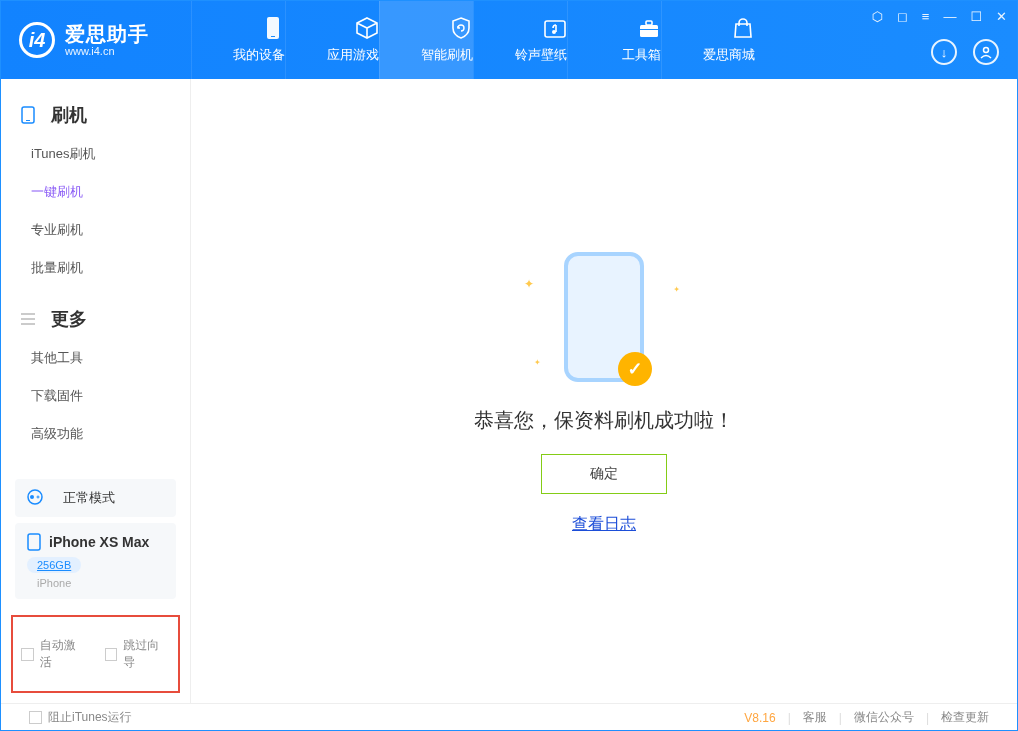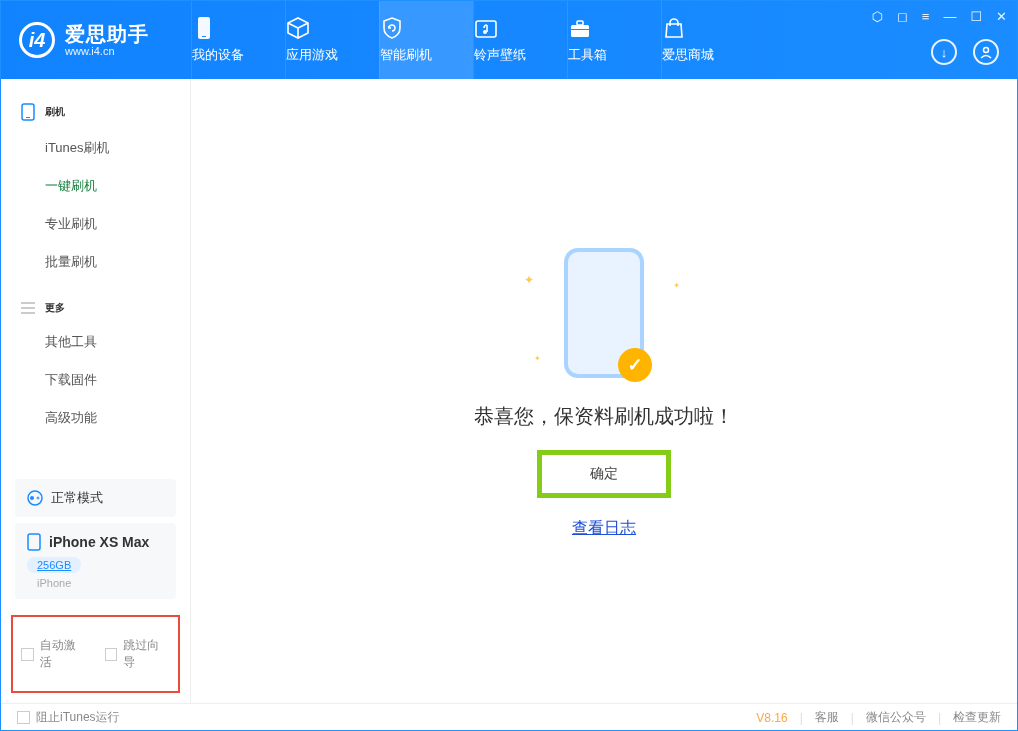--- a/index.html
+++ b/index.html
@@ -4,54 +4,54 @@
 <style>
 * { margin: 0; padding: 0; box-sizing: border-box; font-family: "Microsoft YaHei", Arial, sans-serif; }
 body { background: #fff; width: 1018px; height: 731px; overflow: hidden; border: 1px solid #1e90ff; }
 .header { height: 78px; background: linear-gradient(to right, #1283ff, #1a8cff); display: flex; align-items: center; color: #fff; position: relative; }
 .logo-area { display: flex; align-items: center; padding: 0 18px; gap: 10px; width: 190px; }
 .logo-circle { width: 36px; height: 36px; border: 3px solid #fff; border-radius: 50%; display: flex; align-items: center; justify-content: center; font-weight: bold; font-size: 20px; font-style: italic; }
 .logo-text { display: flex; flex-direction: column; line-height: 1.1; }
 .logo-title { font-size: 20px; font-weight: bold; letter-spacing: 1px; }
 .logo-sub { font-size: 11px; opacity: 0.9; }
 .tabs { display: flex; height: 100%; }
-.tab { width: 94px; display: flex; flex-direction: column; align-items: flex-start; justify-content: center; gap: 6px; cursor: pointer; font-size: 13px; border-left: 1px solid rgba(255,255,255,0.1); }
+.tab { width: 94px; display: flex; flex-direction: column; align-items: flex-end; justify-content: center; gap: 6px; cursor: pointer; font-size: 13px; border-left: 1px solid rgba(255,255,255,0.1); }
 .tab.active { background: rgba(255,255,255,0.15); }
 .tab-icon { width: 24px; height: 24px; display: flex; align-items: center; justify-content: center; }
 .window-controls { position: absolute; right: 10px; top: 8px; display: flex; gap: 14px; font-size: 13px; }
 .window-controls span { cursor: pointer; opacity: 0.9; }
 .header-actions { position: absolute; right: 18px; bottom: 14px; display: flex; gap: 16px; }
 .header-actions .circ { width: 26px; height: 26px; border: 2px solid rgba(255,255,255,0.9); border-radius: 50%; display: flex; align-items: center; justify-content: center; cursor: pointer; font-size: 13px; }
 .body-area { display: flex; height: 624px; }
 .sidebar { width: 190px; border-right: 1px solid #eee; padding-top: 16px; display: flex; flex-direction: column; }
 .side-section { margin-bottom: 12px; }
-.side-header { display: flex; align-items: center; gap: 10px; padding: 8px 20px; font-size: 10px; font-weight: bold; color: #333; }
-.side-item { padding: 10px 20px 10px 44px; font-size: 13px; color: #555; cursor: pointer; }
-.side-item.active { color: #15803d; }
+.side-header { display: flex; align-items: center; gap: 16px; padding: 8px 20px; font-size: 18px; font-weight: bold; color: #333; }
+.side-item { padding: 10px 20px 10px 30px; font-size: 13px; color: #555; cursor: pointer; }
+.side-item.active { color: #8b5cf6; }
 .side-spacer { flex: 1; }
-.status-box { margin: 6px 14px; padding: 10px 12px; background: #f6f8fa; border-radius: 4px; display: flex; align-items: center; gap: 8px; font-size: 13px; color: #333; }
+.status-box { margin: 6px 14px; padding: 10px 12px; background: #f6f8fa; border-radius: 4px; display: flex; gap: 20px; font-size: 13px; color: #333; }
 .device-box { margin: 0 14px 10px; padding: 10px 12px; background: #f6f8fa; border-radius: 4px; }
 .device-name { font-size: 14px; font-weight: bold; color: #333; display: flex; align-items: center; gap: 8px; }
 .device-capacity { display: inline-block; margin-top: 6px; padding: 2px 10px; background: #e3f0ff; color: #1a8cff; border-radius: 10px; font-size: 11px; text-decoration: underline; }
 .device-type { font-size: 11px; color: #aaa; margin-top: 4px; padding-left: 10px; }
 .red-box { margin: 6px 10px 10px; padding: 20px 8px; border: 2px solid #e74c3c; display: flex; gap: 18px; font-size: 12px; color: #888; }
 .red-box label { display: flex; align-items: center; gap: 6px; cursor: pointer; }
 .checkbox { width: 13px; height: 13px; border: 1px solid #ccc; display: inline-block; }
 .main { flex: 1; display: flex; flex-direction: column; align-items: center; justify-content: center; gap: 20px; position: relative; }
 .success-illust { position: relative; width: 180px; height: 140px; display: flex; align-items: center; justify-content: center; }
 .phone-frame { width: 80px; height: 130px; border: 4px solid #a8d4ff; border-radius: 14px; background: #e8f3ff; position: relative; }
 .phone-check { position: absolute; right: -12px; bottom: -8px; width: 34px; height: 34px; background: #ffb400; border-radius: 50%; display: flex; align-items: center; justify-content: center; color: #fff; font-size: 18px; font-weight: bold; }
 .sparkle { position: absolute; color: #ffc94d; font-size: 12px; }
 .sparkle.s1 { left: 10px; top: 30px; }
 .sparkle.s2 { left: 20px; bottom: 20px; font-size: 8px; }
 .sparkle.s3 { right: 14px; top: 38px; font-size: 8px; }
 .success-text { font-size: 20px; color: #333; }
-.ok-btn { padding: 10px 48px; border: 5px solid #84cc16; background: #fff; font-size: 14px; color: #444; cursor: pointer; }
+.ok-btn { padding: 10px 48px; border: 1px solid #84cc16; background: #fff; font-size: 14px; color: #444; cursor: pointer; }
 .view-log { font-size: 16px; color: #1d4ed8; cursor: pointer; text-decoration: underline; }
-.statusbar { height: 28px; border-top: 1px solid #eee; display: flex; align-items: center; padding: 0 16px; font-size: 12px; color: #888; }
+.statusbar { height: 28px; border-top: 1px solid #eee; display: flex; align-items: center; padding: 0 28px; font-size: 12px; color: #888; }
 .statusbar .left { display: flex; align-items: center; gap: 6px; }
 .statusbar .right { margin-left: auto; display: flex; align-items: center; gap: 12px; }
 .statusbar .divider { color: #ddd; }
 .version { color: #ffa640; }
 .sb-link { cursor: pointer; }
 </style>
 </head>
 <body>
 
 <div class="header">

